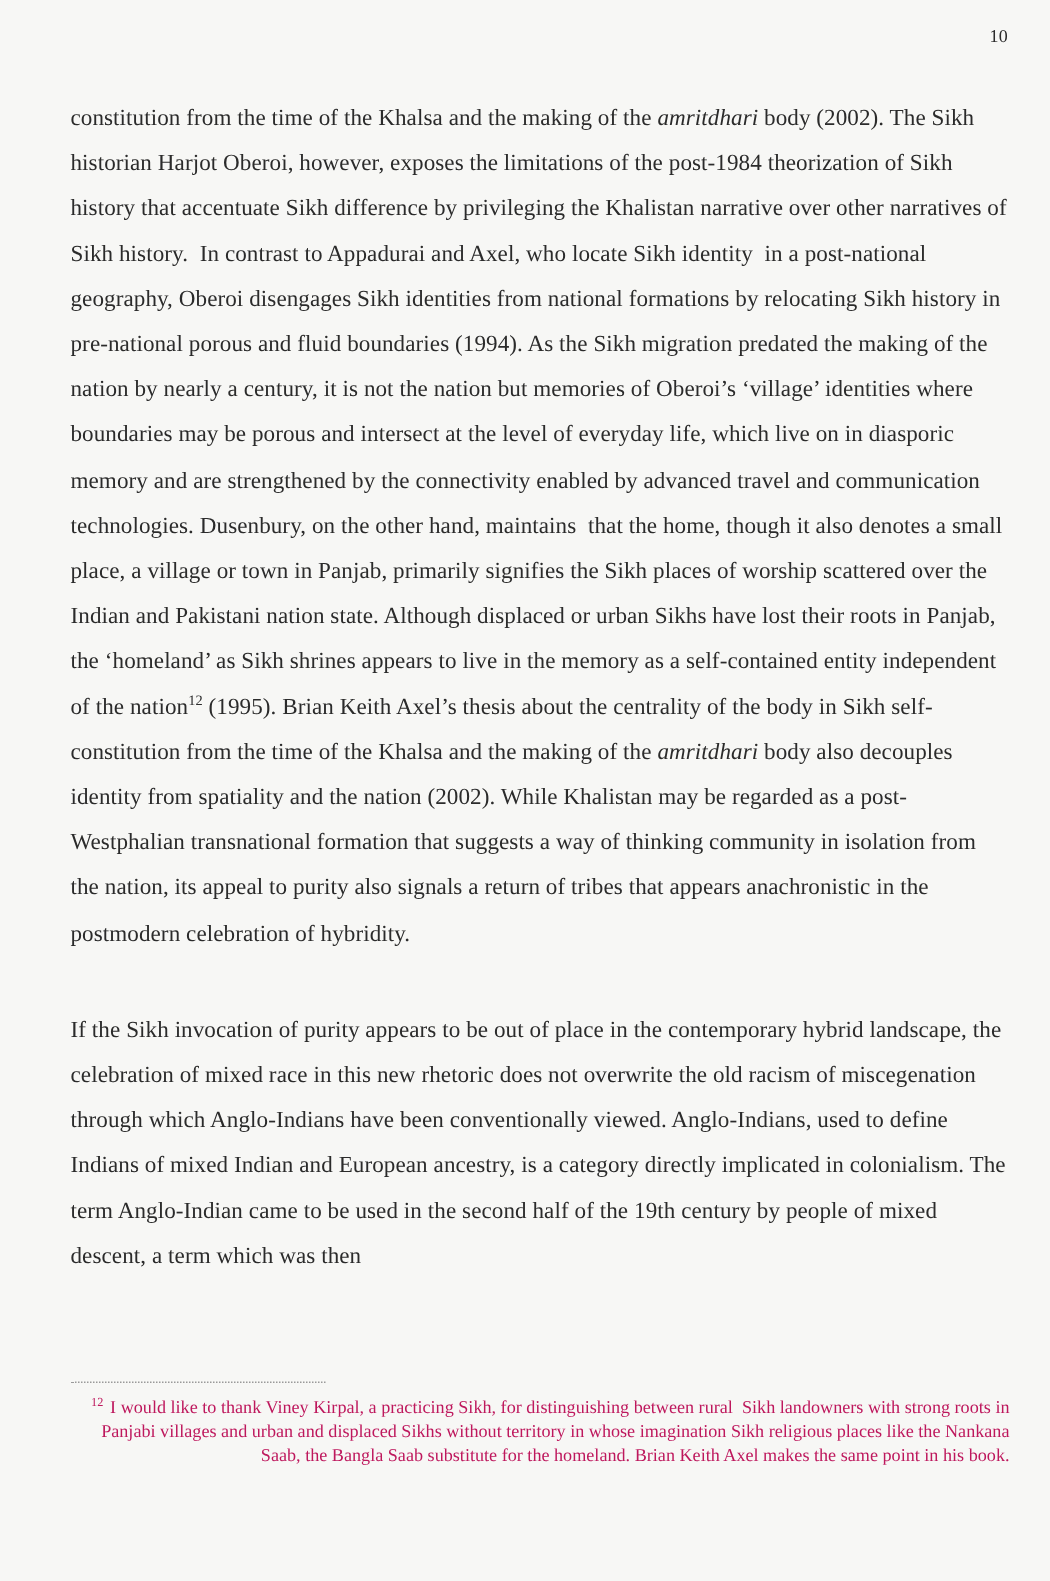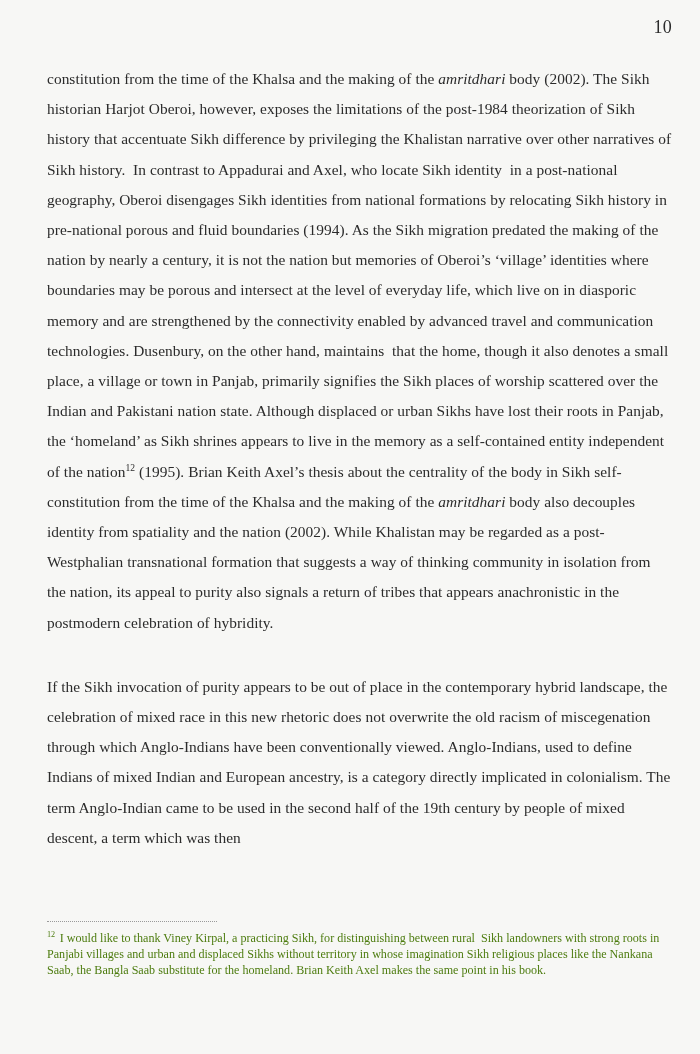--- a/index.html
+++ b/index.html
@@ -14,21 +14,21 @@
     background: #f7f7f5;
     font-family: "Liberation Serif", "DejaVu Serif", serif;
     color: #2b2b2b;
     overflow: hidden;
     box-sizing: border-box;
   }
   .page-number {
     position: absolute;
     top: 18px;
     right: 28px;
-    font-size: 18px;
+    font-size: 12px;
     line-height: 1;
     color: #2b2b2b;
     letter-spacing: 0.2px;
   }
   .body-area {
     position: absolute;
     left: 47px;
     top: 64px;
     width: 626px;
   }
@@ -59,23 +59,23 @@
   }
   .footnote-rule {
     width: 170px;
     height: 0;
     border-top: 1px dotted #9a9a9a;
     margin: 0 0 9px 0;
   }
   .footnote-text {
     font-size: 12.1px;
     line-height: 15.9px;
-    color: #4d7c0f;
+    color: #be185d;
     margin: 0;
-    text-align: left;
+    text-align: right;
     white-space: pre-wrap;
   }
   .footnote-text sup {
     font-size: 8.2px;
     vertical-align: super;
     line-height: 0;
     padding-right: 1.5px;
   }
 </style>
 </head>

